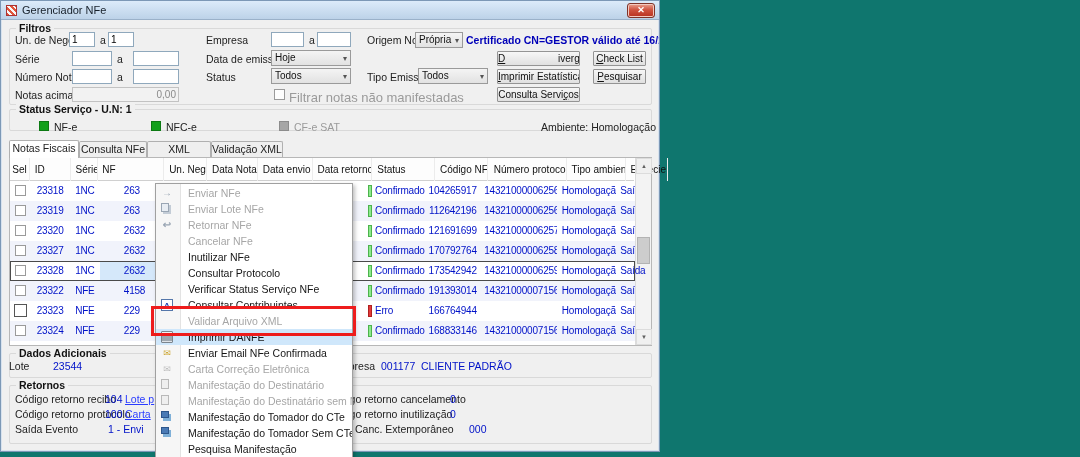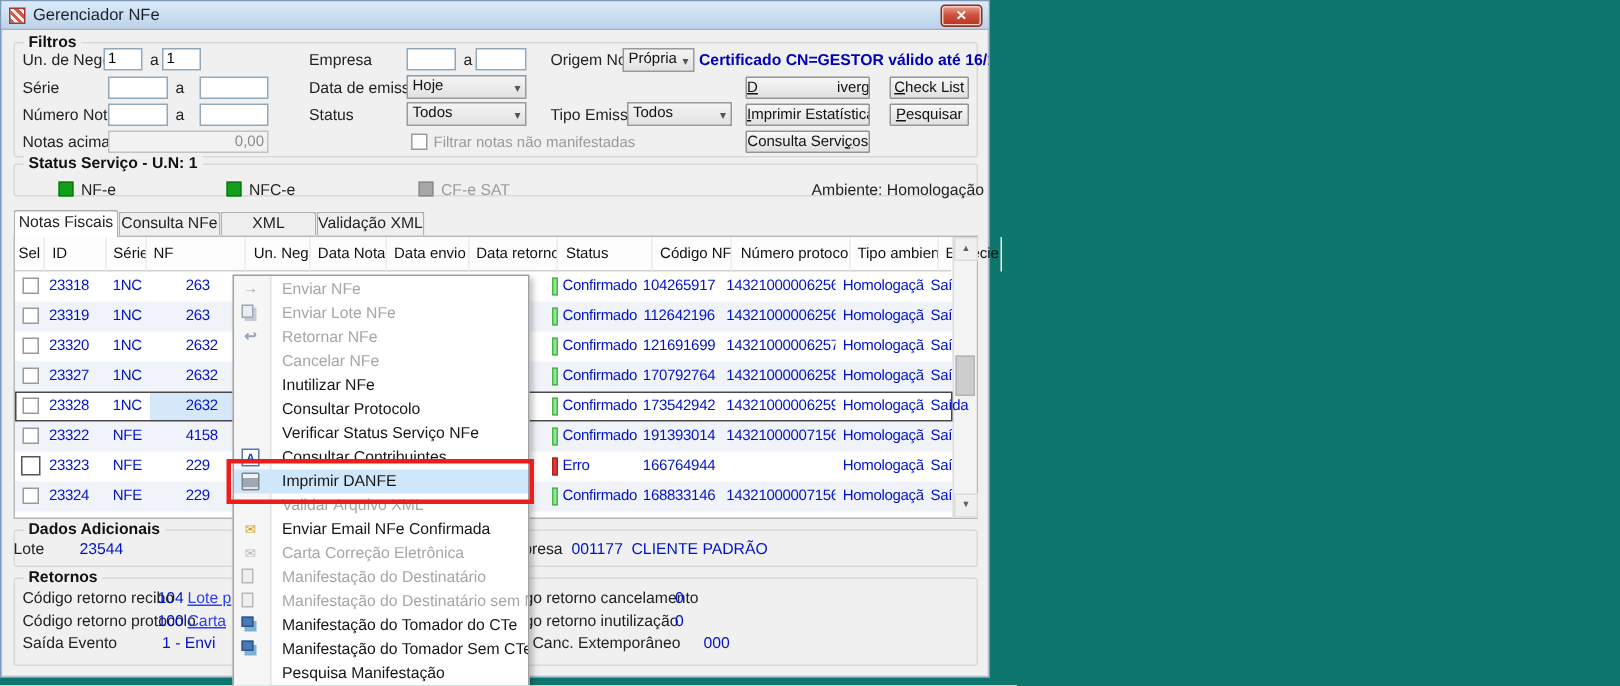--- a/index.html
+++ b/index.html
@@ -35,21 +35,21 @@
   .sel .chev{position:absolute;right:3px;top:1px;color:#555;font-size:8px}
   .sep{position:absolute;font-size:10.5px;color:#222}
   .btn{position:absolute;height:15px;border:1px solid #949494;border-radius:1px;
        background:linear-gradient(#f7f7f7,#e0e0e0);font-size:10px;text-align:center;
        line-height:13px;color:#111;white-space:nowrap;overflow:hidden}
   .btn u{text-decoration:underline}
   .cert{position:absolute;left:465px;top:33px;width:193px;overflow:hidden;white-space:nowrap;
        font-weight:bold;font-size:10.5px;color:#0000b8}
 
   .chk{position:absolute;width:11px;height:11px;border:1px solid #9a9a9a;background:#fdfdfd}
-  .chklbl{position:absolute;font-size:10px;color:#9a9a9a;white-space:nowrap}
+  .chklbl{position:absolute;font-size:13px;color:#9a9a9a;white-space:nowrap}
 
   
   .sq{position:absolute;width:10px;height:10px}
   .slbl{position:absolute;font-size:10.5px;color:#222}
   .slbl.off{color:#9a9a9a}
 
   
   .tab{position:absolute;top:140px;height:16px;border:1px solid #b0b0b0;border-bottom:none;
        background:#efefef;font-size:10.5px;text-align:center;line-height:15px;color:#222;
        border-radius:2px 2px 0 0}
@@ -61,21 +61,21 @@
   #thead{position:absolute;left:0;top:0;width:624px;height:23px;background:#fdfdfd;
        border-bottom:1px solid #d0d0d0;white-space:nowrap;font-size:10px;color:#111}
   #thead .c{height:23px;line-height:23px;border-right:1px solid #ececec}
   .trow{position:relative;width:625px;height:20px;white-space:nowrap;font-size:10px;
        color:#0012c8;letter-spacing:-0.2px}
   .trow.alt{background:#f1f3fb}
   .trow.selrow{outline:1px solid #4a4a4a;outline-offset:-1px;z-index:1}
   #tbody{position:absolute;left:0;top:23px;width:625px}
   .c{display:inline-block;vertical-align:top;height:20px;line-height:20px;overflow:hidden}
   .c-sel{width:20px;text-align:center}
-  .c-id{width:38px;text-align:left;padding-right:3px}
+  .c-id{width:38px;text-align:center;padding-right:3px}
   .c-serie{width:24px;padding-left:2px}
   .c-nf{width:64px;padding-left:24px}
   .c-mid{width:197px}
   .c-status{width:60px;padding-left:2px}
   .c-cod{width:50px;text-align:right;padding-right:2px}
   .c-prot{width:76px;padding-left:3px}
   .c-tipo{width:56px;padding-left:2px}
   .c-esp{width:40px;padding-left:2px}
   .cb{display:inline-block;width:11px;height:11px;margin-top:4px;border:1px solid #9a9a9a;background:#fff}
   .cb.big{width:13px;height:13px;border-color:#555;margin-top:3px}
@@ -366,22 +366,22 @@
 <div id="cmenu">
   <div id="gutter"></div>
   <div class="mi dis"><span class="mico ic-send">→</span><span>Enviar NFe</span></div>
   <div class="mi dis"><span class="mico ic-lote"></span><span>Enviar Lote NFe</span></div>
   <div class="mi dis"><span class="mico ic-ret">↩</span><span>Retornar NFe</span></div>
   <div class="mi dis"><span>Cancelar NFe</span></div>
   <div class="mi"><span>Inutilizar NFe</span></div>
   <div class="mi"><span>Consultar Protocolo</span></div>
   <div class="mi"><span>Verificar Status Serviço NFe</span></div>
   <div class="mi"><span class="mico ic-contrib">A</span><span>Consultar Contribuintes</span></div>
+  <div class="mi dis"><span>Validar Arquivo XML</span></div>
   <div class="mi hl"><span class="mico ic-print"></span><span>Imprimir DANFE</span></div>
-  <div class="mi dis"><span>Validar Arquivo XML</span></div>
   <div class="mi"><span class="mico ic-mail">✉</span><span>Enviar Email NFe Confirmada</span></div>
   <div class="mi dis"><span class="mico ic-mail-dis">✉</span><span>Carta Correção Eletrônica</span></div>
   <div class="mi dis"><span class="mico ic-doc"></span><span>Manifestação do Destinatário</span></div>
   <div class="mi dis"><span class="mico ic-doc"></span><span>Manifestação do Destinatário sem NF</span></div>
   <div class="mi"><span class="mico ic-tomador"></span><span>Manifestação do Tomador do CTe</span></div>
   <div class="mi"><span class="mico ic-tomador"></span><span>Manifestação do Tomador Sem CTe</span></div>
   <div class="mi"><span>Pesquisa Manifestação</span></div>
 </div>
 
 <div id="annot"></div>

